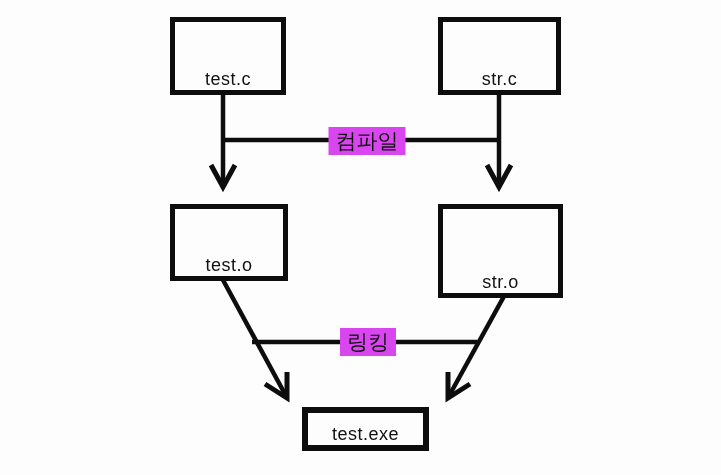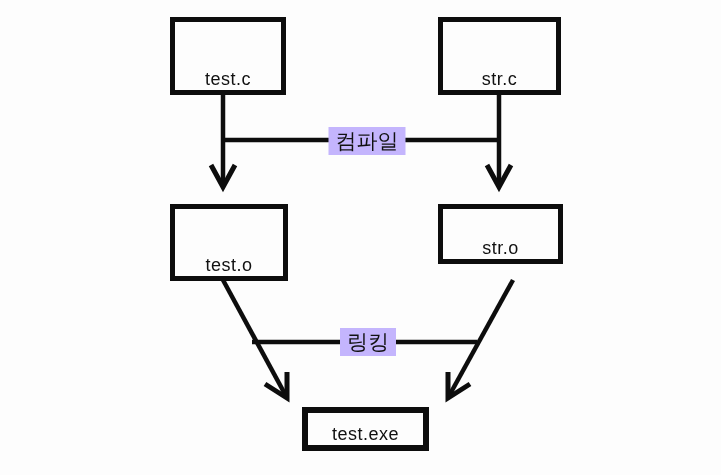--- a/index.html
+++ b/index.html
@@ -41,26 +41,26 @@
     display: flex;
     align-items: flex-end;
     justify-content: center;
     font-size: 18px;
     color: #111111;
     letter-spacing: 0.5px;
   }
   #node-test-c  { left: 170px; top: 17px;  width: 116px; height: 78px; }
   #node-str-c   { left: 438px; top: 17px;  width: 123px; height: 78px; }
   #node-test-o  { left: 170px; top: 204px; width: 118px; height: 77px; }
-  #node-str-o   { left: 438px; top: 204px; width: 125px; height: 60px; }
+  #node-str-o   { left: 438px; top: 204px; width: 125px; height: 94px; }
   #node-test-exe{ left: 302px; top: 407px; width: 127px; height: 44px; border-width: 6px; }
   .edge-label {
     position: absolute;
     transform: translate(-50%, -50%);
-    background: #c4b5fd;
+    background: #d946ef;
     padding: 0 7px;
     font-size: 21px;
     color: #111111;
     white-space: nowrap;
   }
   #label-compile { left: 367px; top: 141px; }
   #label-linking { left: 368px; top: 342px; }
 </style>
 </head>
 <body>

